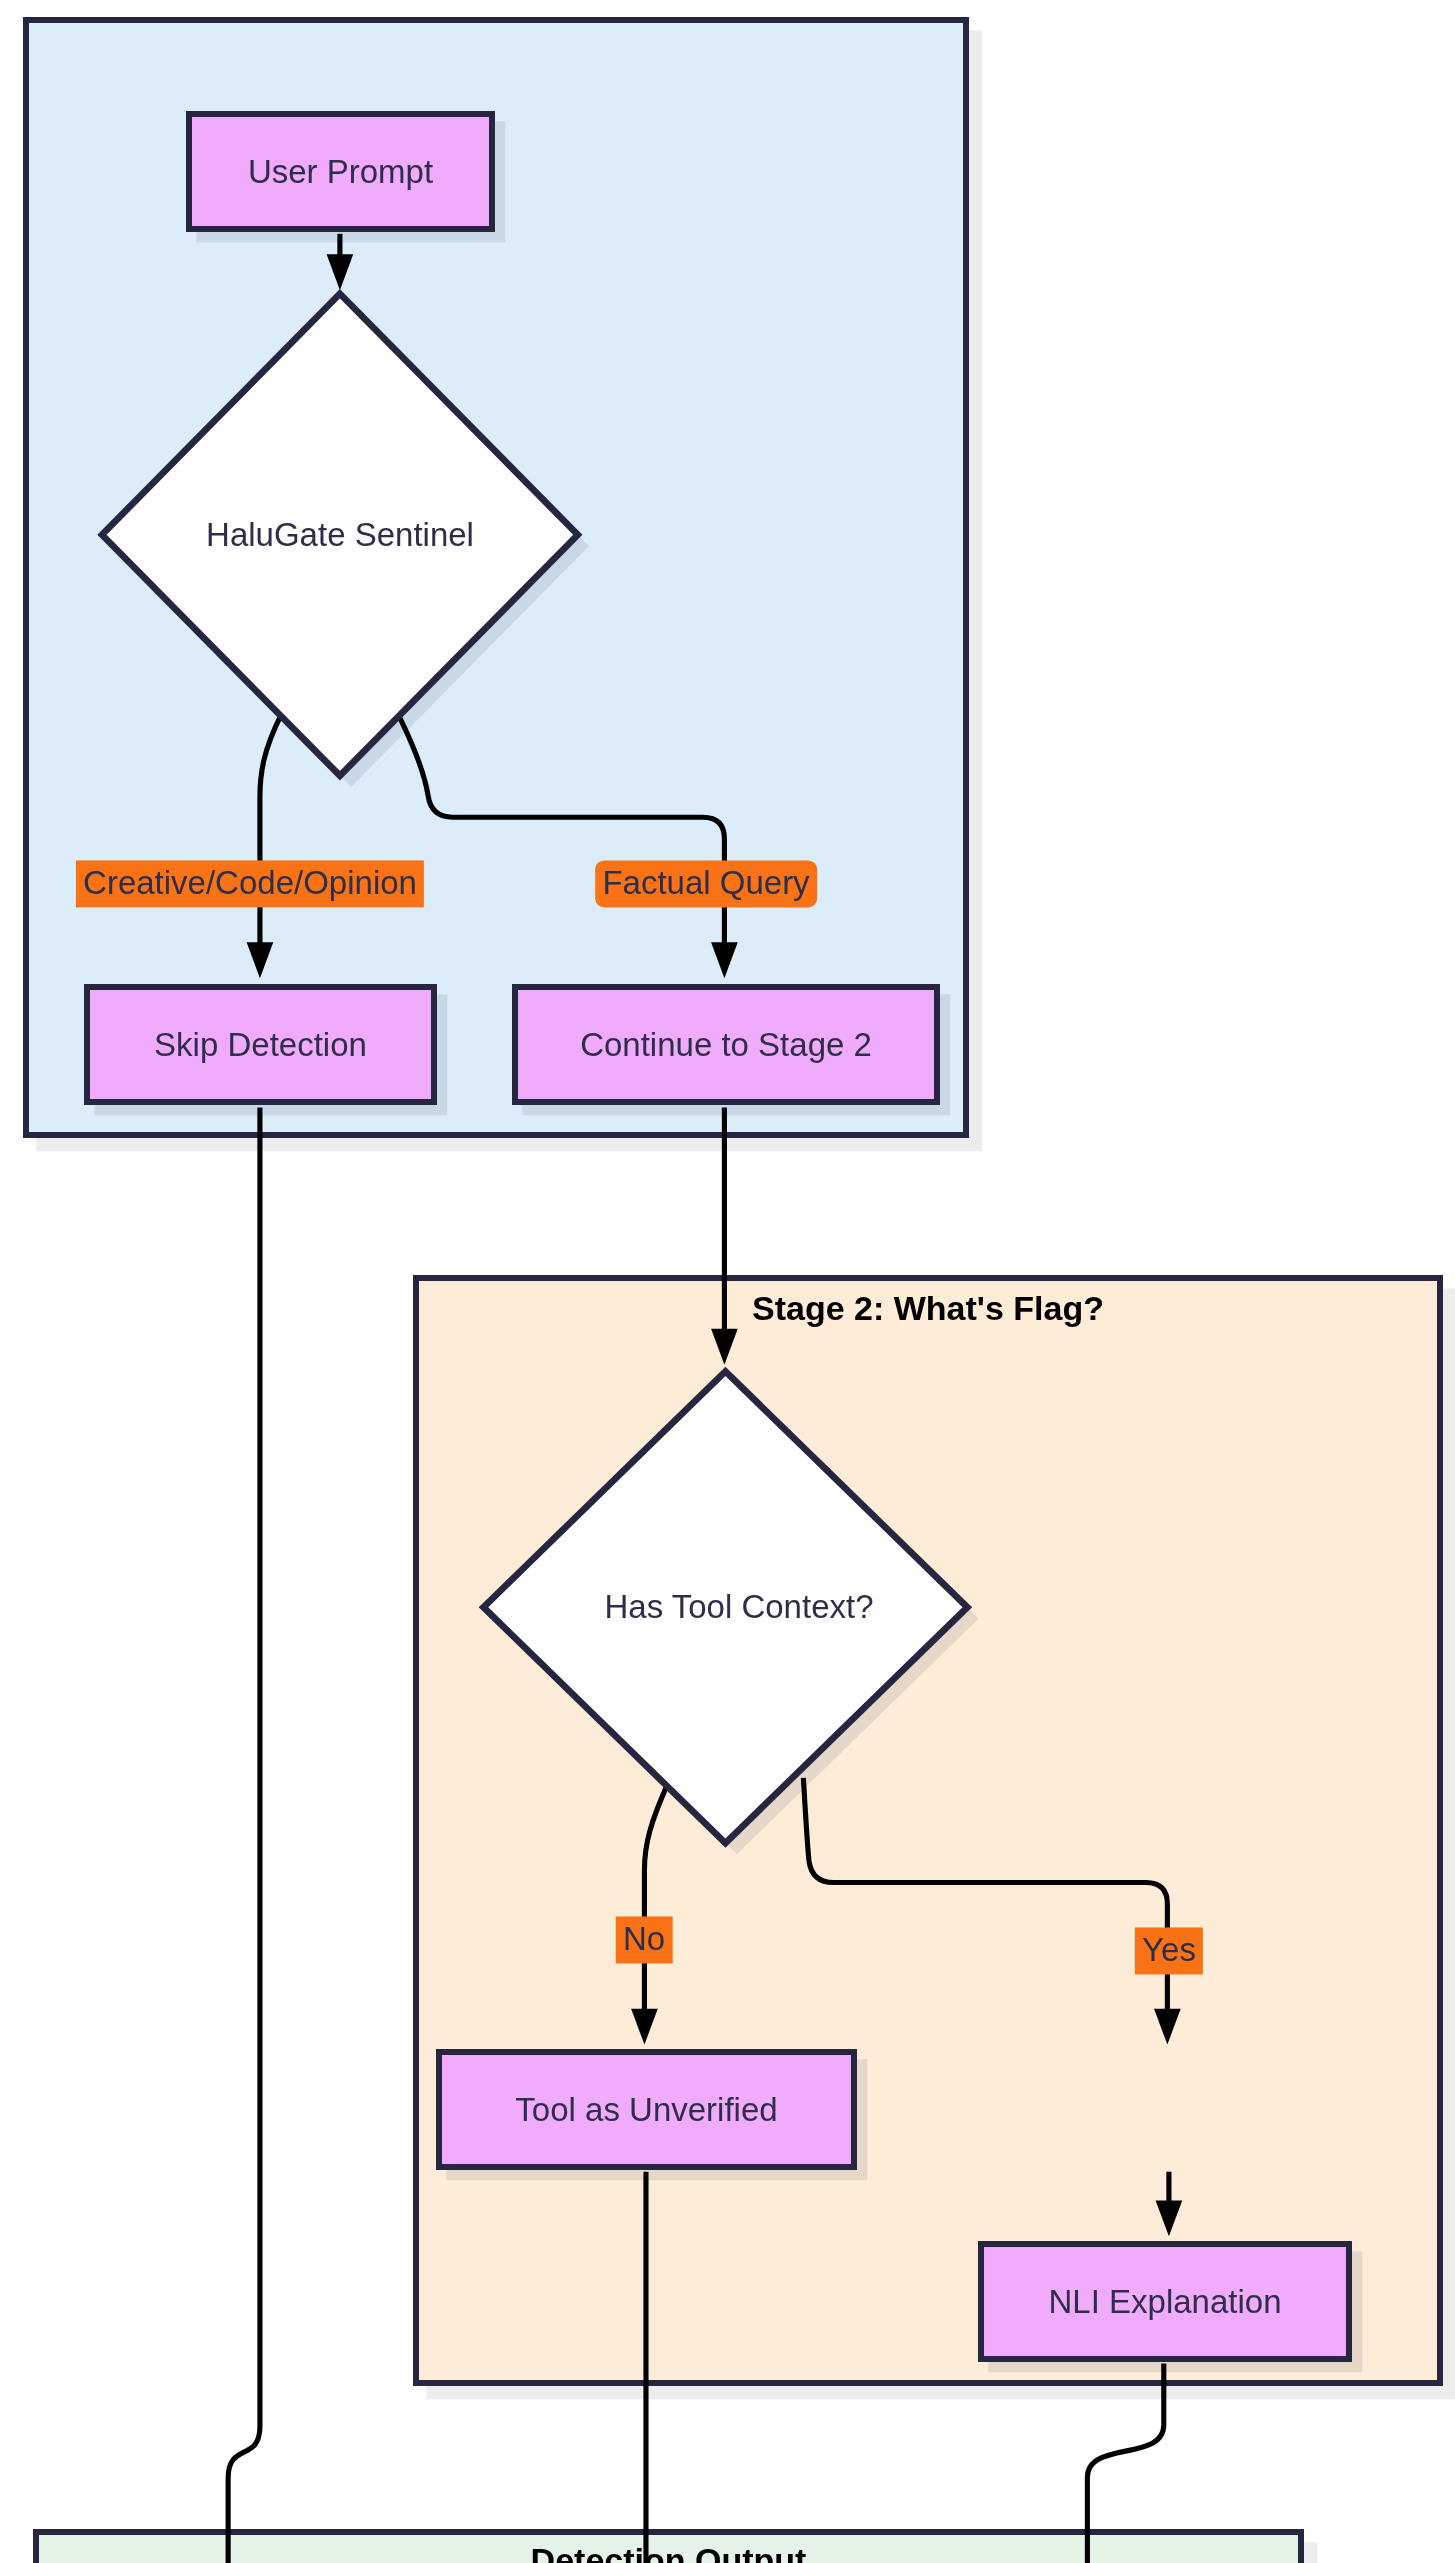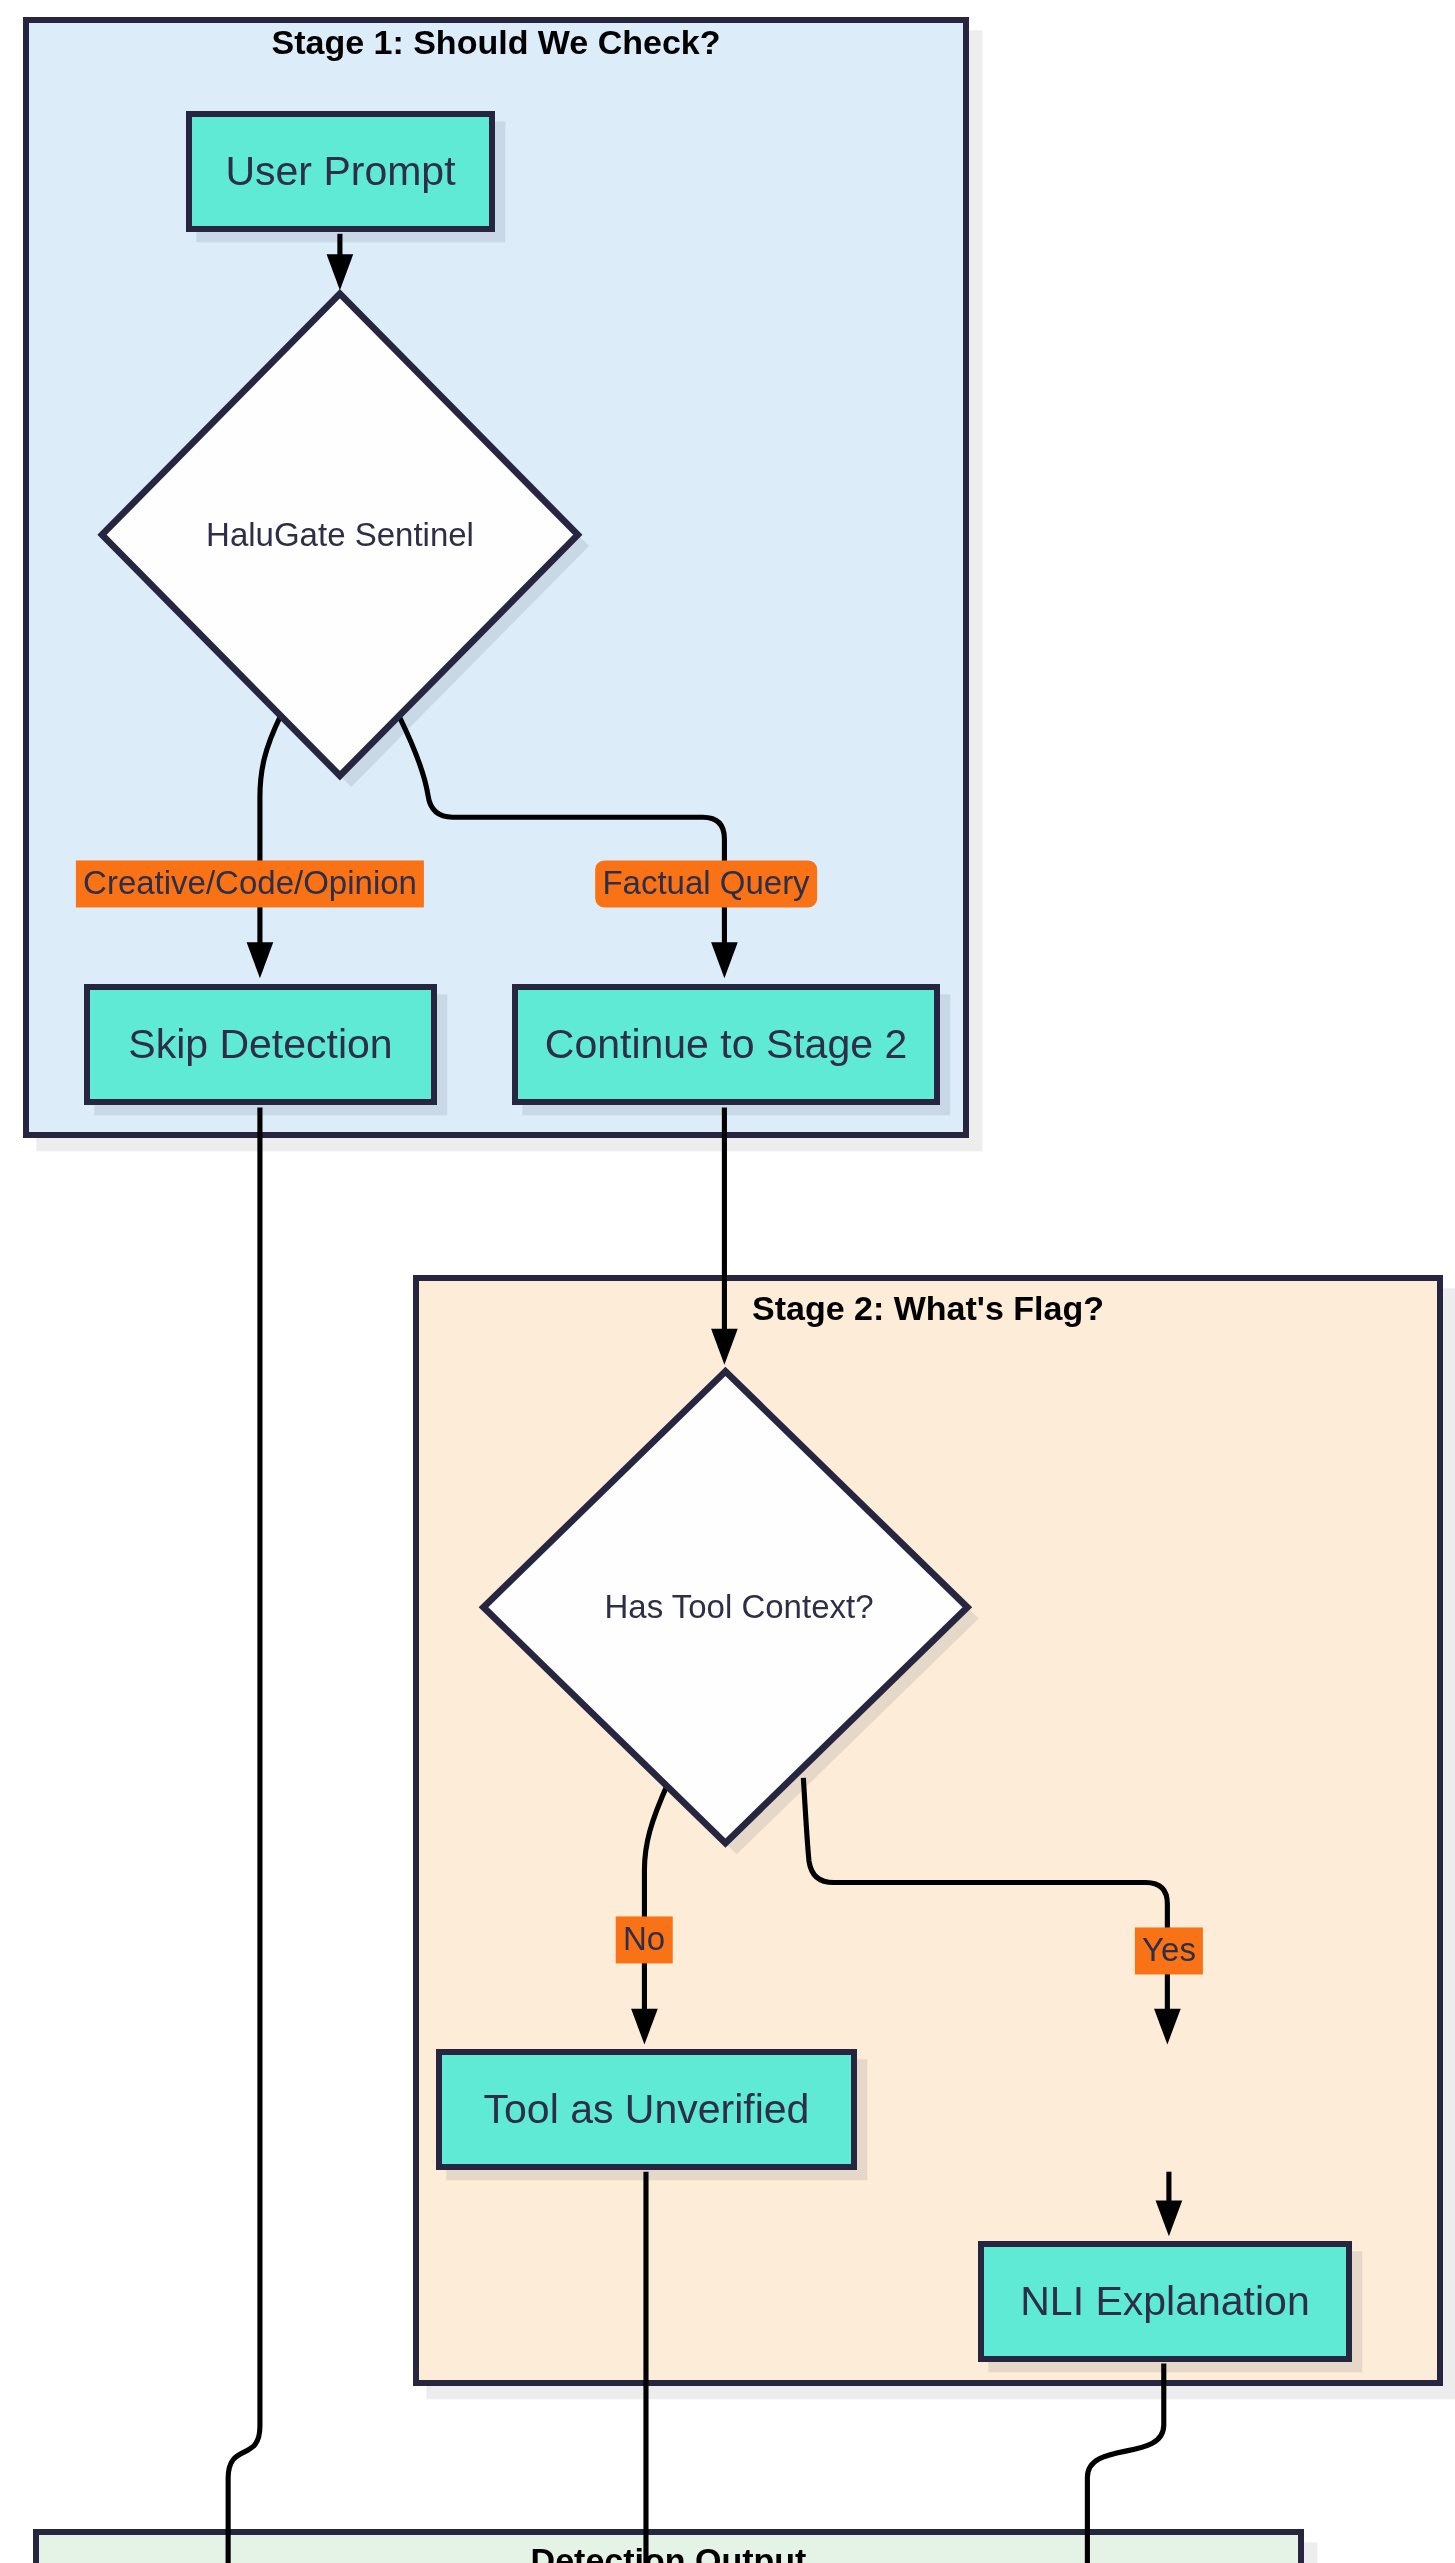--- a/index.html
+++ b/index.html
@@ -6,42 +6,41 @@
   body{width:1456px;height:2790px;font-family:"Liberation Sans",sans-serif;}
   .canvas{position:relative;width:1456px;height:2790px;overflow:hidden;background:#ffffff;}
 
   .cluster{position:absolute;border:6.7px solid #262640;box-sizing:border-box;
            box-shadow:13.3px 13.3px 0 rgba(0,0,0,0.07);}
   .cluster-title{position:absolute;text-align:center;font-size:34px;font-weight:bold;
                  color:#000000;letter-spacing:0;z-index:2;}
 
   .svg-layer{position:absolute;left:0;top:0;z-index:3;pointer-events:none;}
 
-  .node{position:absolute;background:#5eead4;border:6.7px solid #262640;box-sizing:border-box;
+  .node{position:absolute;background:#f0abfc;border:6.7px solid #262640;box-sizing:border-box;
         display:flex;align-items:center;justify-content:center;
-        font-size:41px;color:#2e2e48;z-index:4;
+        font-size:33px;color:#2e2e48;z-index:4;
         box-shadow:10.3px 10.3px 0 rgba(38,38,64,0.10);}
 
   .diamond-label{position:absolute;transform:translate(-50%,-50%);
         font-size:33px;color:#2e2e48;z-index:4;white-space:nowrap;}
 
   .edge-label{position:absolute;transform:translate(-50%,-50%);
         background:#f97316;color:#2e2e48;font-size:33px;line-height:1.18;
         padding:4.1px 7.2px;white-space:nowrap;z-index:5;}
 </style>
 </head>
 <body>
 
 <div class="canvas">
 
   <div class="cluster" style="left:23px;top:17px;width:946px;height:1121px;background:#dcedf9;"></div>
   <div class="cluster" style="left:413px;top:1275px;width:1030px;height:1111px;background:#fcecd8;"></div>
   <div class="cluster" style="left:33px;top:2529px;width:1271px;height:241px;background:#e5f2e6;"></div>
 
-  <div class="cluster-title" style="left:23px;top:22.6px;width:946px;">Stage 1: Should We Check?</div>
   <div class="cluster-title" style="left:413px;top:1289px;width:1030px;">Stage 2: What's Flag?</div>
   <div class="cluster-title" style="left:33px;top:2541px;width:1271px;">Detection Output</div>
 
   <svg class="svg-layer" width="1456" height="2790" viewBox="0 0 2840 5442">
 
     <g fill="rgba(38,38,64,0.10)">
       <polygon points="685,595 1149,1065 685,1535 221,1065"></polygon>
       <polygon points="1437,2697 1909,3157 1437,3617 965,3157"></polygon>
     </g>
 

